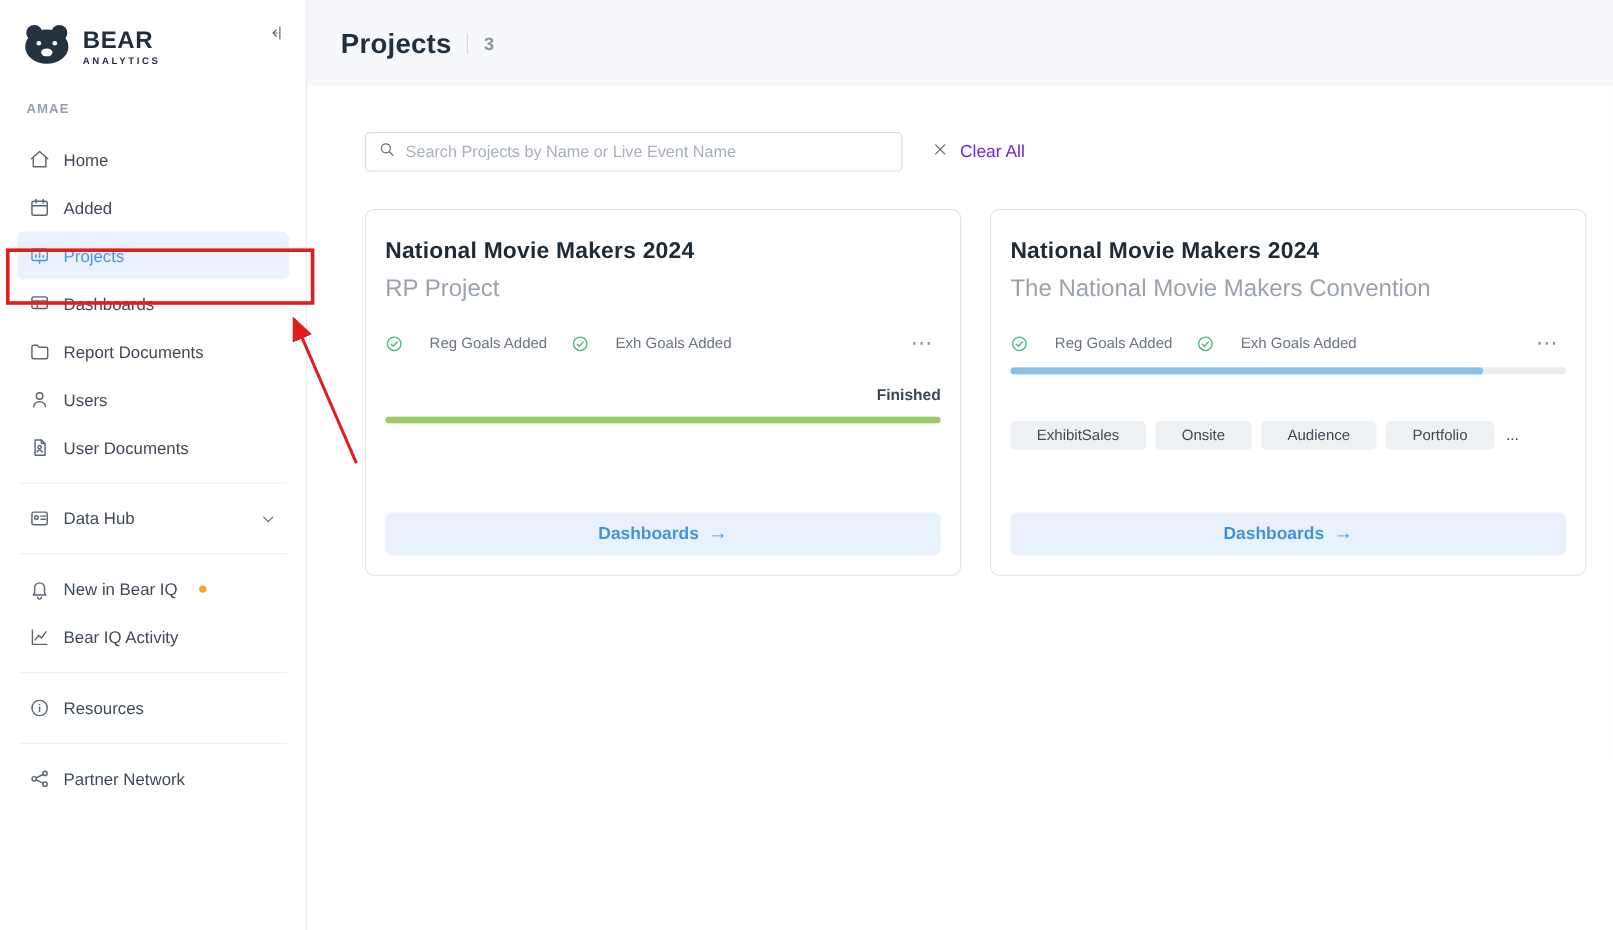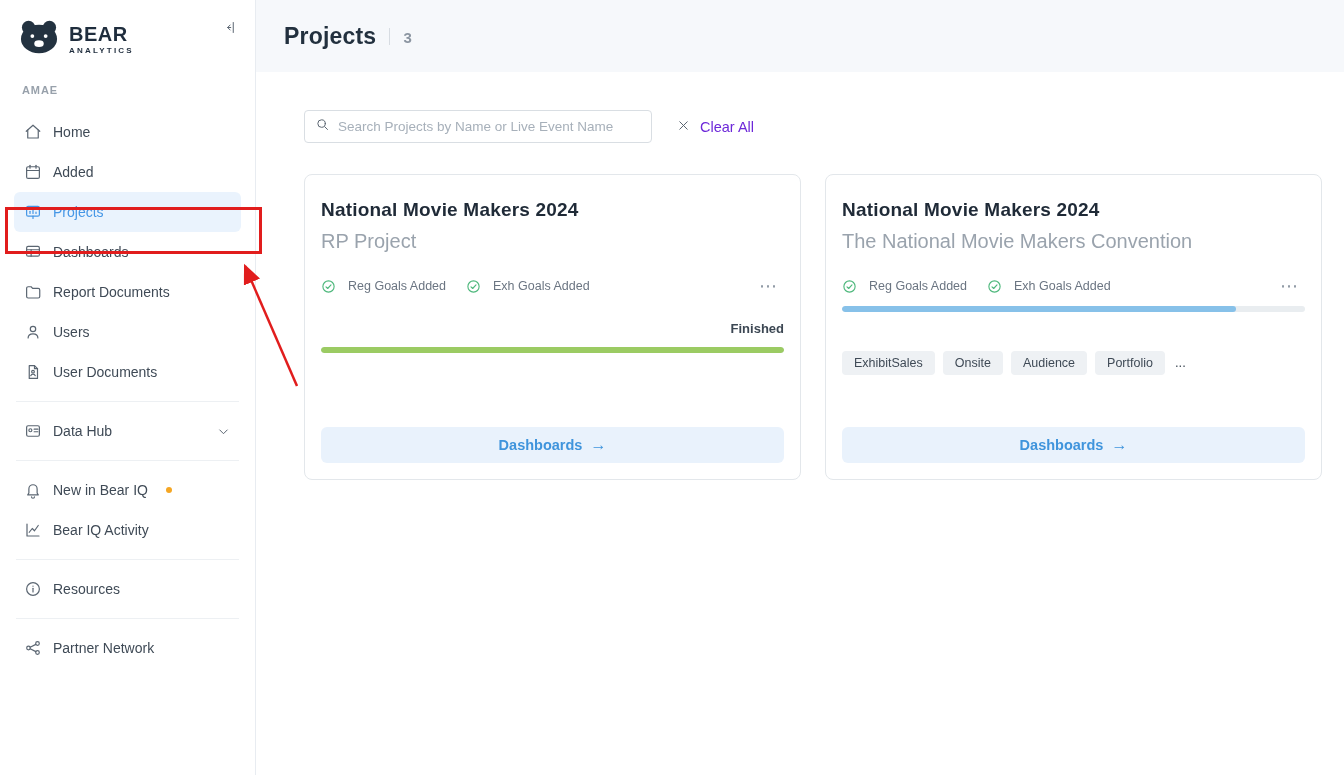--- a/index.html
+++ b/index.html
@@ -34,38 +34,38 @@
 
   
   .main { flex:1; display:flex; flex-direction:column; background:#f6f8fb; }
   .main-header { height:72px; display:flex; align-items:center; padding:0 28px; gap:13px; flex-shrink:0; }
   .page-title { font-size:23px; font-weight:700; color:#22303e; letter-spacing:.2px; }
   .count-sep { width:1px; height:17px; background:#d7dce2; }
   .count { font-size:15px; color:#8b95a1; font-weight:600; padding-top:3px; }
   .content { flex:1; background:#fff; padding:38px 22px 0 48px; }
 
   .toolbar { display:flex; align-items:center; gap:24px; margin-bottom:31px; }
-  .search-box { width:348px; height:33px; border:1px solid #d9dee3; border-radius:4px; display:flex; align-items:center; padding:0 10px; gap:8px; background:#fff; }
+  .search-box { width:448px; height:33px; border:1px solid #d9dee3; border-radius:4px; display:flex; align-items:center; padding:0 10px; gap:8px; background:#fff; }
   .search-box input { border:none; outline:none; flex:1; font-size:13.5px; color:#374151; font-family:inherit; background:transparent; }
   .search-box input::placeholder { color:#a7b0ba; }
   .clear-all { display:flex; align-items:center; gap:9px; color:#6d28d9; font-size:14.5px; cursor:pointer; }
 
   .cards { display:flex; gap:24px; }
   .card { width:497px; height:306px; border:1px solid #e3e7eb; border-radius:8px; padding:24px 16px 16px; display:flex; flex-direction:column; background:#fff; }
   .card-title { font-size:19px; font-weight:700; color:#1f2a37; letter-spacing:.2px; }
   .card-sub { font-size:20px; color:#9aa3ad; margin-top:9px; }
   .badge-row { display:flex; align-items:center; gap:20px; margin-top:24px; }
-  .badge { display:flex; align-items:center; gap:12px; font-size:12.5px; color:#6b7582; }
+  .badge { display:flex; align-items:center; gap:22px; font-size:12.5px; color:#6b7582; }
   .menu-btn { margin-left:auto; color:#8b95a1; font-size:18px; letter-spacing:1px; cursor:pointer; padding-right:6px; line-height:1; }
   .status-row { margin-top:26px; font-size:13px; font-weight:700; color:#3c4753;text-align:right; }
   .status-suffix { color:#9aa3ad; font-weight:400; }
   .progress { height:6px; border-radius:3px; background:#e9edf0; margin-top:11px; overflow:hidden; }
   .progress-fill { height:100%; border-radius:3px; }
   .tags-row { display:flex; align-items:center; gap:8px; margin-top:38px; min-height:25px; }
-  .tag { background:#eef1f4; border-radius:4px; padding:5px 12px; font-size:12.5px; color:#3f4a56; cursor:pointer; }
+  .tag { background:#eef1f4; border-radius:4px; padding:5px 22px; font-size:12.5px; color:#3f4a56; cursor:pointer; }
   .tags-more { color:#3f4a56; font-size:13px; margin-left:2px; }
   .dash-btn { margin-top:auto; height:36px; border:none; border-radius:6px; background:#e9f2fc; color:#3f94dc; font-size:14.5px; font-weight:700; display:flex; align-items:center; justify-content:center; gap:8px; cursor:pointer; font-family:inherit; width:100%; }
   .dash-arrow { font-size:16px; font-weight:400; }
 
   svg.check { stroke:#4eb87c; fill:none; stroke-width:1.8; stroke-linecap:round; stroke-linejoin:round; width:15px; height:15px; }
 
   
   .annotation-rect { position:absolute; left:5px; top:207px; width:257px; height:47px; border:3px solid #e11d1d; z-index:50; pointer-events:none; }
   .annotation-svg { position:absolute; left:0; top:0; width:1344px; height:775px; z-index:49; pointer-events:none; }
 </style>

